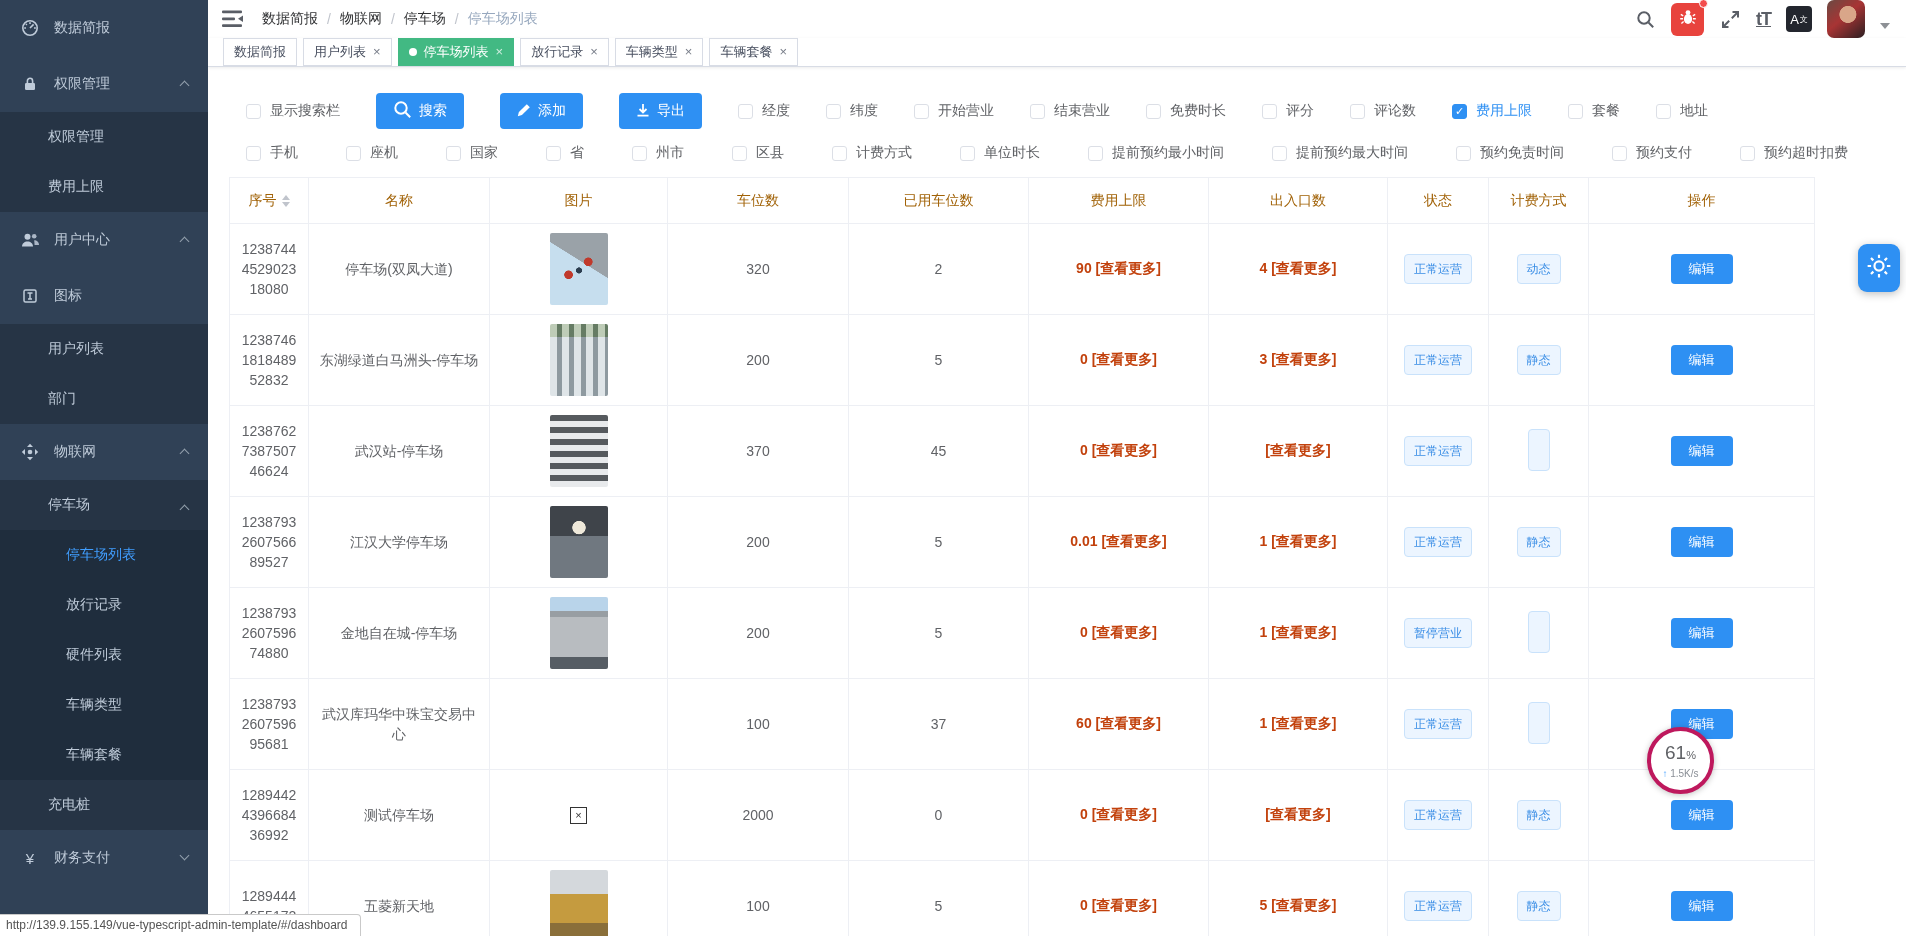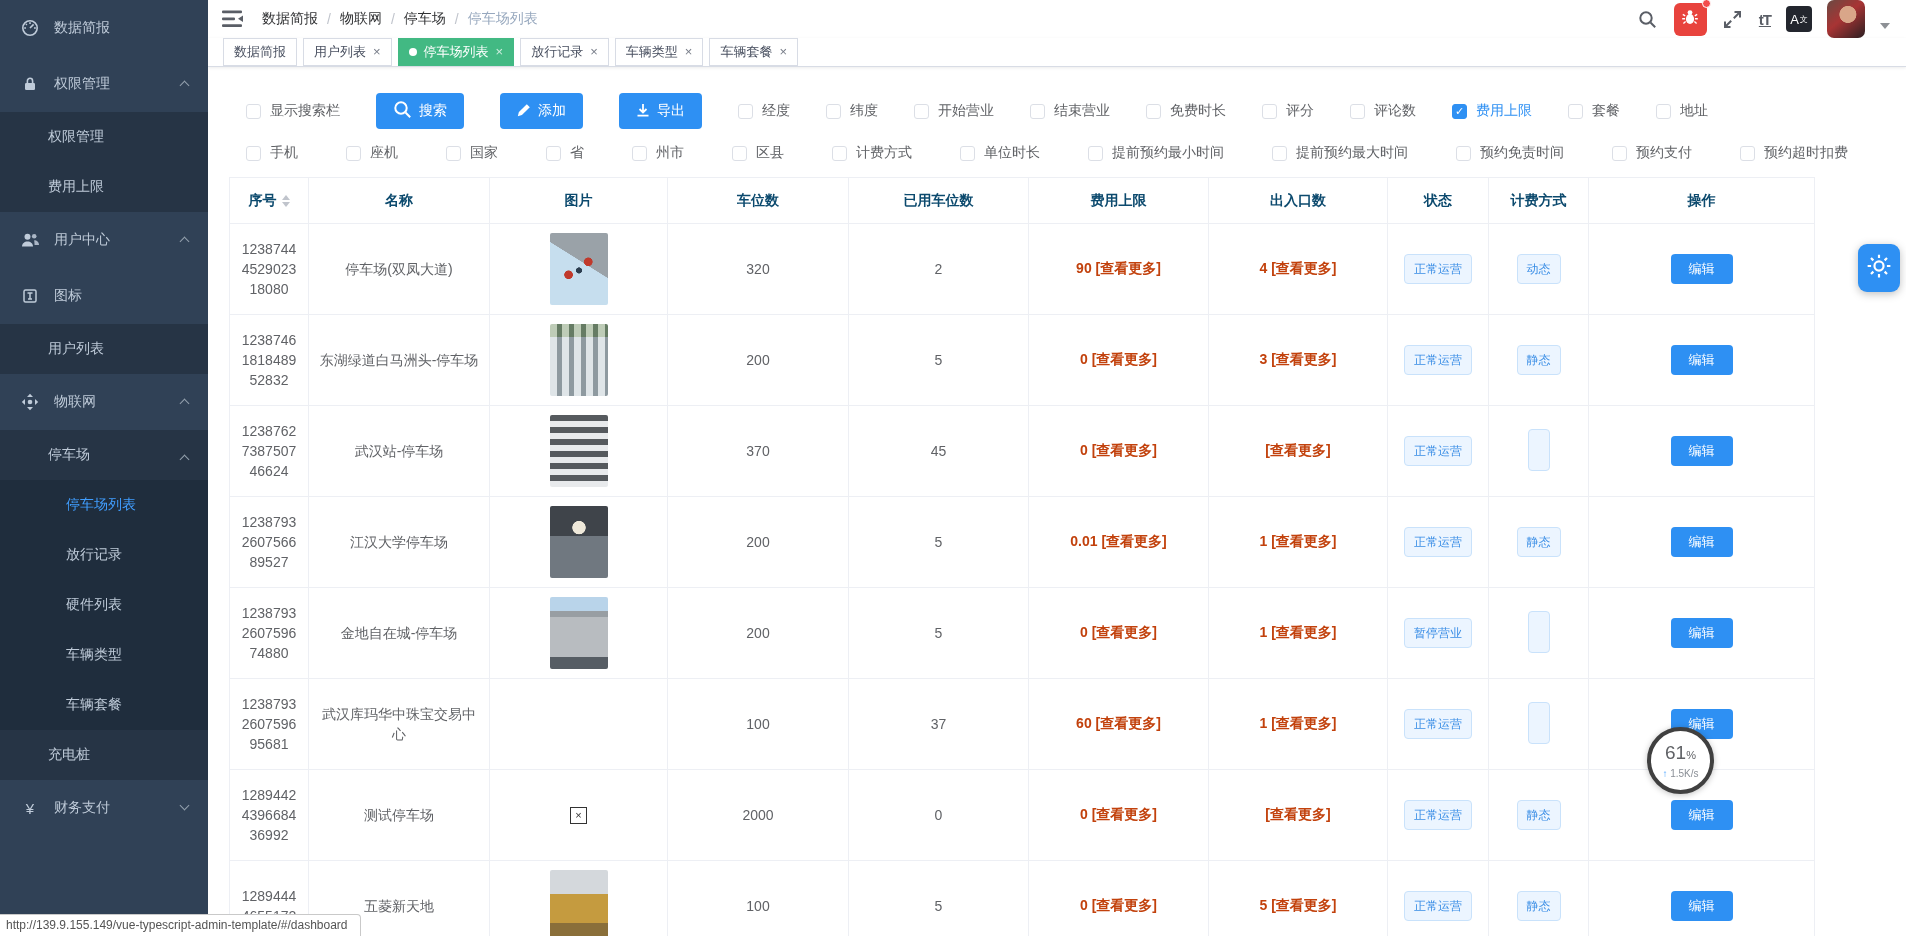--- a/index.html
+++ b/index.html
@@ -22,21 +22,21 @@
   .main { flex:1 1 auto; min-width:0; display:flex; flex-direction:column; background:#fff; }
   .navbar { height:42px; display:flex; align-items:center; padding:0 16px 0 14px; background:#fff; }
   .hamburger { width:22px; height:18px; display:inline-flex; cursor:pointer; }
   .breadcrumb { display:flex; align-items:center; gap:9px; margin-left:18px; font-size:14px; color:#303133; }
   .breadcrumb .sep { color:#c0c4cc; }
   .breadcrumb .bc-last { color:#97a8be; }
   .nav-right { margin-left:auto; display:flex; align-items:center; gap:15px; }
   .nav-ic { width:22px; height:22px; display:inline-flex; align-items:center; justify-content:center; color:#5a5e66; cursor:pointer; }
   .errlog { width:33px; height:33px; background:#e8433d; border-radius:6px; display:flex; align-items:center; justify-content:center; position:relative; cursor:pointer; }
   .errlog .dot { position:absolute; top:-4px; right:-4px; width:9px; height:9px; border-radius:50%; background:#f34d4d; border:1.5px solid #fff; }
-  .size-ic { font-size:15px; color:#5a5e66; font-weight:bold; letter-spacing:-1px; cursor:pointer;text-decoration:underline; }
+  .size-ic { font-size:18px; color:#5a5e66; font-weight:bold; letter-spacing:-1px; cursor:pointer;text-decoration:underline; }
   .lang-ic { width:26px; height:26px; background:#23262e; color:#fff; border-radius:4px; display:flex; align-items:center; justify-content:center; font-size:13px; cursor:pointer; }
   .lang-ic small { font-size:8px; margin-left:1px; }
   .avatar { width:38px; height:38px; border-radius:7px; cursor:pointer;
             background: radial-gradient(circle at 55% 38%, #d9a689 0 26%, rgba(0,0,0,0) 28%),
                         linear-gradient(140deg,#6b4a43 0%, #a83434 45%, #2c1f22 100%); }
   .caret { width:0; height:0; border-left:5px solid transparent; border-right:5px solid transparent; border-top:6px solid #8d9095; margin-top:14px; cursor:pointer; }
 
   
   .tabbar { height:40px; border-bottom:1px solid #d8dce5; box-shadow:0 1px 3px rgba(0,0,0,.08); display:flex; align-items:center; padding:0 15px; gap:6px; background:#fff; }
   .tab { height:28px; border:1px solid #d8dce5; padding:0 10px; font-size:13px; color:#495060; background:#fff; display:inline-flex; align-items:center; gap:7px; cursor:pointer; }
@@ -51,21 +51,21 @@
   .ck-row.r2 > * { margin-right:48px; }
   .ck { display:inline-flex; align-items:center; gap:9px; font-size:14px; color:#606266; white-space:nowrap; cursor:pointer; }
   .box { width:15px; height:15px; border:1px solid #dcdfe6; border-radius:3px; background:#fff; display:inline-flex; align-items:center; justify-content:center; font-size:11px; color:#fff; }
   .ck.checked .box { background:#2e90f3; border-color:#2e90f3; }
   .ck.checked { color:#2e90f3; }
   .btn { height:36px; padding:0 17px; border-radius:4px; background:#2e90f3; color:#fff; font-size:14px; display:inline-flex; align-items:center; gap:7px; border:none; cursor:pointer; }
 
   
   table { border-collapse:collapse; table-layout:fixed; width:1585px; font-size:14px; color:#606266; background:#fff; }
   th, td { border:1px solid #edeff4; text-align:center; vertical-align:middle; font-weight:normal; overflow:hidden; }
-  th { height:46px; color:#0c4a6e; background:#fff; position:relative;font-weight:bold; }
+  th { height:46px; color:#a16207; background:#fff; position:relative; }
   td { height:91px; padding:6px 8px; }
   .serial { word-break:break-all; line-height:20px; }
   .namecell { line-height:20px; }
   .linkish { color:#c2410c; cursor:pointer;font-weight:bold; }
   .sorters { display:inline-flex; flex-direction:column; gap:2px; margin-left:5px; vertical-align:middle; }
   .sorters i { width:0; height:0; border-left:4px solid transparent; border-right:4px solid transparent; display:block; }
   .sorters .up { border-bottom:5px solid #c0c4cc; }
   .sorters .dn { border-top:5px solid #c0c4cc; }
   .tag { display:inline-block; padding:8px 9px; font-size:12px; line-height:12px; color:#3a8ee6; background:#ecf5ff; border:1px solid #c9e2fb; border-radius:4px; white-space:nowrap; }
   .tag.empty { width:22px; height:42px; padding:0; }
@@ -80,21 +80,21 @@
                             linear-gradient(180deg, #6f8f5f 0 18%, #b9c6cd 18% 100%); }
   .thumb.aerial { background: repeating-linear-gradient(0deg, #e8eaec 0 6px, #565a5e 6px 12px); }
   .thumb.garage { background: radial-gradient(circle at 50% 30%, #efe9da 0 11%, rgba(0,0,0,0) 12%),
                               linear-gradient(180deg, #3f444a 0 42%, #707880 42% 100%); }
   .thumb.building { background: linear-gradient(180deg, #b9d4ea 0 20%, #989ea3 20% 28%, #b8bcc0 28% 84%, #565d64 84%); }
   .thumb.mall { background: linear-gradient(180deg, #d4d8dc 0 34%, #c59b3f 34% 74%, #8a6f3a 74%); }
   .broken-img { width:17px; height:17px; border:1.5px solid #333; display:flex; align-items:center; justify-content:center; font-size:11px; color:#333; margin:0 auto; background:#fff; }
 
   
   .gear-fab { position:absolute; top:244px; right:6px; width:42px; height:48px; background:#2e90f3; border-radius:9px; display:flex; align-items:center; justify-content:center; box-shadow:0 2px 8px rgba(0,0,0,.25); cursor:pointer; z-index:6; }
-  .progress-fab { position:absolute; left:1647px; top:727px; width:67px; height:67px; border-radius:50%; background:#fff; border:4px solid #404040; display:flex; flex-direction:column; align-items:center; justify-content:center; box-shadow:0 1px 6px rgba(0,0,0,.25); z-index:5; }
+  .progress-fab { position:absolute; left:1647px; top:727px; width:67px; height:67px; border-radius:50%; background:#fff; border:4px solid #be185d; display:flex; flex-direction:column; align-items:center; justify-content:center; box-shadow:0 1px 6px rgba(0,0,0,.25); z-index:5; }
   .pp { font-size:19px; color:#606266; line-height:19px; }
   .pp small { font-size:11px; }
   .ps { font-size:10px; color:#8a8f96; margin-top:3px; }
   .ps .arr { color:#409eff; }
   .url-bar { position:absolute; left:0; bottom:0; height:22px; line-height:20px; background:#fff; border:1px solid #c9c9c9; border-left:none; border-bottom:none; border-top-right-radius:4px; padding:0 12px 0 6px; font-size:12px; color:#545454; z-index:7; white-space:nowrap; }
 </style>
 </head>
 <body>
 
 <aside class="sidebar">
@@ -139,20 +139,23 @@
       <span class="s-icon">
         <svg width="16" height="16" viewBox="0 0 16 16" fill="none" stroke="currentColor" stroke-width="1.5">
           <rect x="2" y="2" width="12" height="12" rx="1.5"></rect>
           <path d="M5.5 5h5M8 5v6M6 11h4"></path>
         </svg>
       </span>
       <span>图标</span>
     </div>
     <div class="s-item l2">
       <span>用户列表</span>
+    </div>
+    <div class="s-item l2">
+      <span>部门</span>
     </div>
     <div class="s-item l1">
       <span class="s-icon">
         <svg width="18" height="18" viewBox="0 0 18 18" fill="currentColor">
           <path d="M9 .8l3 3.2H6zM9 17.2l-3-3.2h6zM.8 9l3.2-3v6zM17.2 9l-3.2 3V6z"></path>
           <circle cx="9" cy="9" r="2.3"></circle>
         </svg>
       </span>
       <span>物联网</span>
       <span class="chev up"></span>

